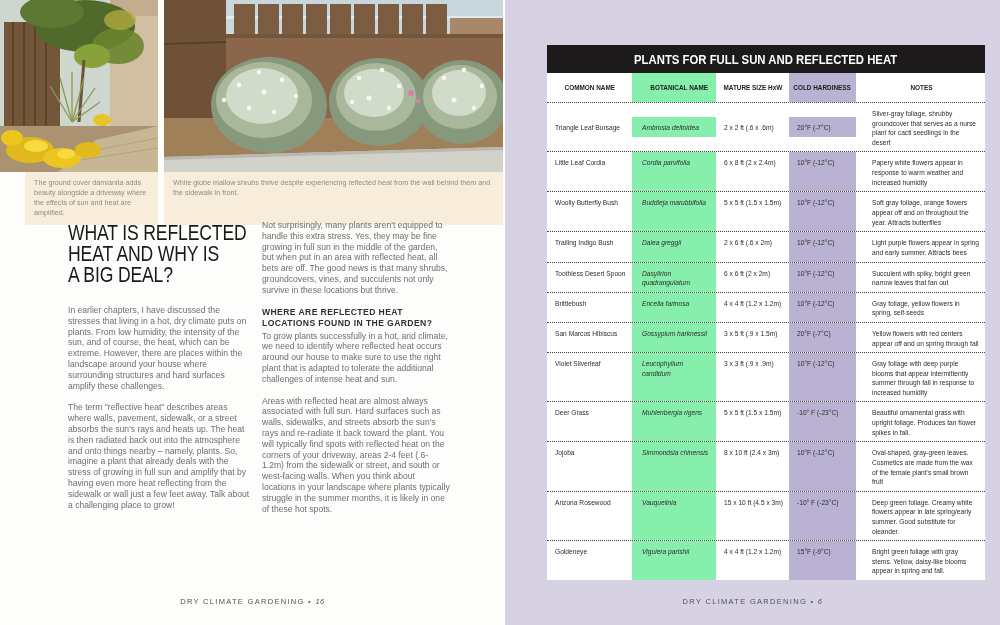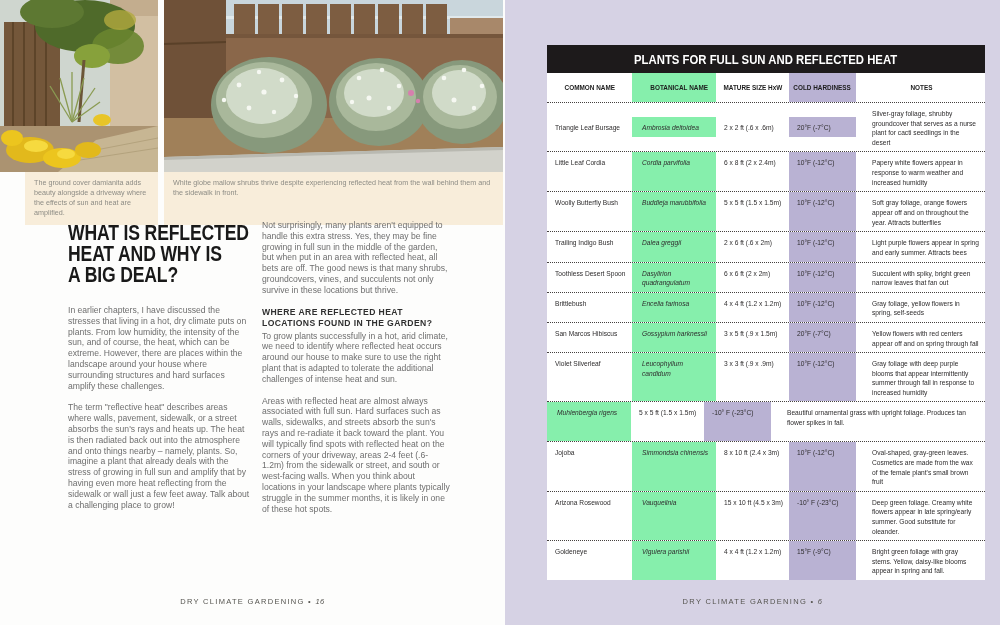--- a/index.html
+++ b/index.html
@@ -18,21 +18,21 @@
   .caption-row { position:absolute; left:0; top:172px; width:503px; display:flex; gap:6px;
                  padding-left:25px; align-items:stretch; }
   .caption { background:#f8edda; color:#8d8c85; font-size:7.2px; line-height:10px;
              padding:6px 9px 7px 9px; min-height:40px; }
   .caption-a { width:133px; }
   .caption-b { flex:1; }
 
   .cols { position:absolute; left:68px; top:220px; width:382px; display:flex; gap:10px; }
   .col1 { width:184px; }
   .col2 { flex:1; }
-  .headline { color:#191919; font-weight:bold; font-size:22px; line-height:21px;
+  .headline { color:#191919; font-weight:normal; font-size:22px; line-height:21px;
               letter-spacing:-0.2px; margin:2px 0 20px 0; }
   .headline .hl { display:block; transform:scaleX(0.80); transform-origin:0 0; white-space:nowrap; }
   .bodytext p { font-size:8.6px; line-height:10.8px; color:#6e6e6e; margin-bottom:11px; }
   .subhead { font-size:8.6px; line-height:11px; color:#2f2f2f; font-weight:bold;
              letter-spacing:0.4px; margin:2px 0 2px 0; }
 
   .footer { position:absolute; bottom:19px; left:0; width:100%; text-align:center;
             font-size:7.5px; letter-spacing:1.3px; color:#55544f; }
   .footer .pg { font-style:italic; letter-spacing:0.5px; }
 
@@ -283,20 +283,21 @@
             <div class="td c4"><span class="cond">Yellow flowers with red centers appear off and on spring through fall</span></div>
           </div>
           <div class="tr">
             <div class="td c0"><span class="cond">Violet Silverleaf</span></div>
             <div class="td c1"><span class="cond">Leucophyllum candidum</span></div>
             <div class="td c2"><span class="cond">3 x 3 ft (.9 x .9m)</span></div>
             <div class="td c3"><span class="cond">10°F (-12°C)</span></div>
             <div class="td c4"><span class="cond">Gray foliage with deep purple blooms that appear intermittently summer through fall in response to increased humidity</span></div>
           </div>
           <div class="tr">
+            <div class="td c0"><span class="cond">Deer Grass</span></div>
             <div class="td c1"><span class="cond">Muhlenbergia rigens</span></div>
             <div class="td c2"><span class="cond">5 x 5 ft (1.5 x 1.5m)</span></div>
             <div class="td c3"><span class="cond">-10° F (-23°C)</span></div>
             <div class="td c4"><span class="cond">Beautiful ornamental grass with upright foliage. Produces tan flower spikes in fall.</span></div>
           </div>
           <div class="tr">
             <div class="td c0"><span class="cond">Jojoba</span></div>
             <div class="td c1"><span class="cond">Simmondsia chinensis</span></div>
             <div class="td c2"><span class="cond">8 x 10 ft (2.4 x 3m)</span></div>
             <div class="td c3"><span class="cond">10°F (-12°C)</span></div>

